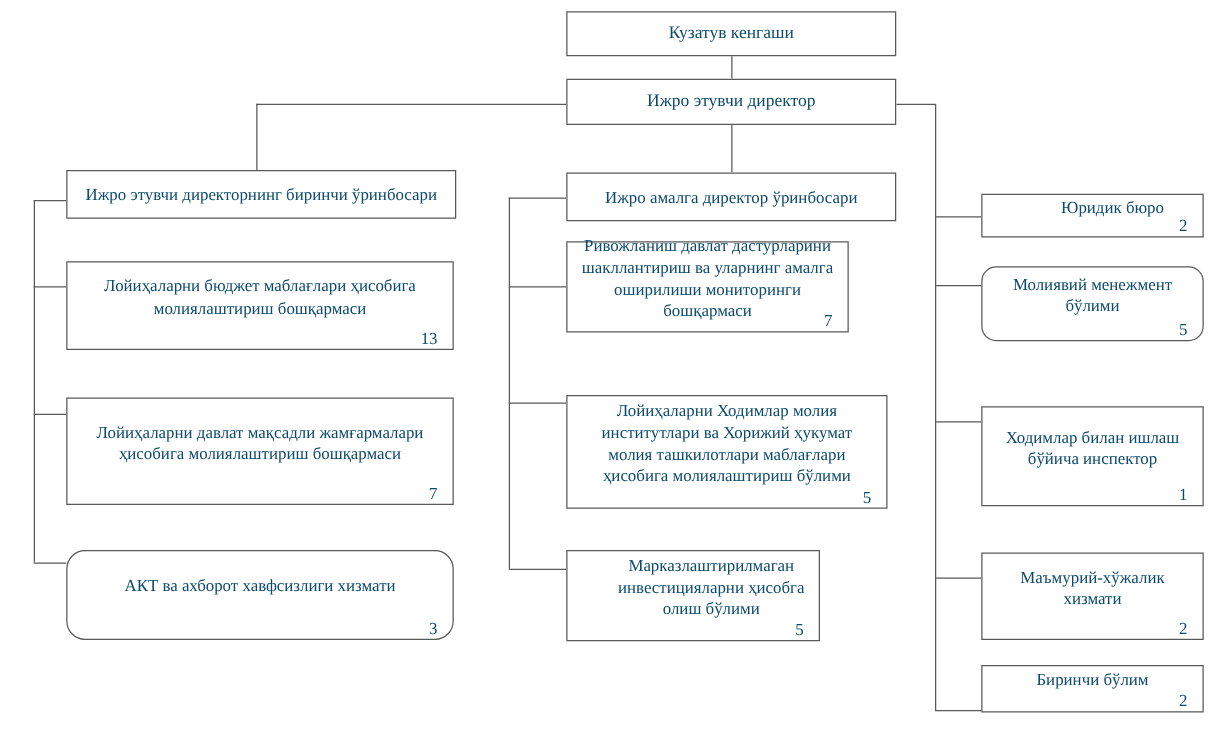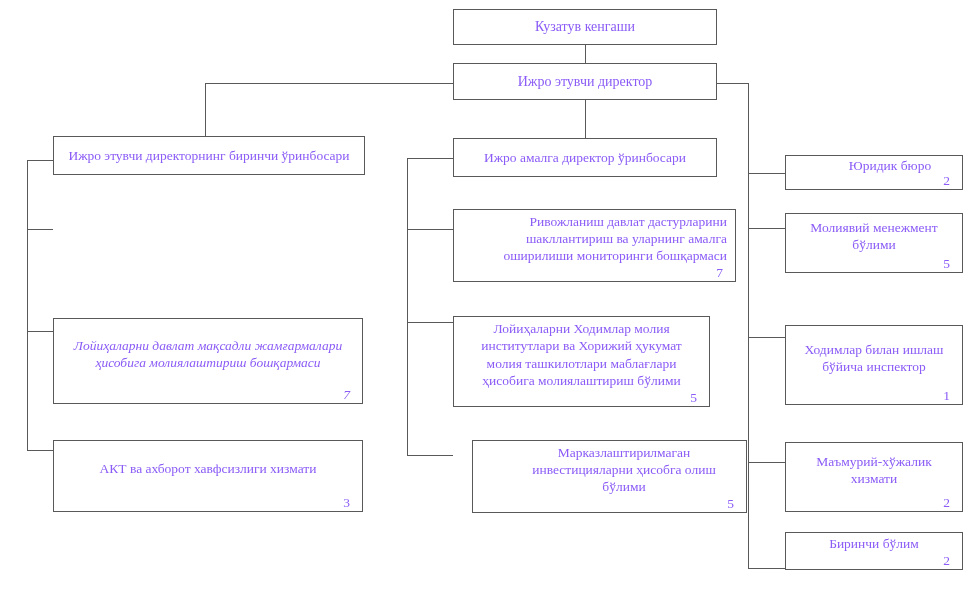--- a/index.html
+++ b/index.html
@@ -1,21 +1,21 @@
 <!DOCTYPE html>
 <html><head>
 <meta charset="utf-8">
 <style>
   html,body{margin:0;padding:0;background:#ffffff;}
   #canvas{
     position:relative;
     width:969px;height:603px;
     background:#ffffff;
     font-family:"Liberation Serif","DejaVu Serif",serif;
-    color:#8b5cf6;
+    color:#0c4a6e;
     overflow:hidden;
   }
   .box{
     position:absolute;
     box-sizing:border-box;
     border:1px solid #595959;
     background:#ffffff;
     display:flex;
     flex-direction:column;
     align-items:center;
@@ -74,47 +74,51 @@
     <span>Ижро этувчи директорнинг биринчи ўринбосари</span>
   </div>
 
   <div class="box top" style="left:453px;top:63px;width:264px;height:37px;">
     <span>Ижро этувчи директор</span>
   </div>
   <div class="box" style="left:453px;top:138px;width:264px;height:39px;">
     <span>Ижро амалга директор ўринбосари</span>
   </div>
 
-  <div class="box has-count" style="left:53px;top:318px;width:310px;height:86px;font-style:italic;">
+  <div class="box has-count" style="left:53px;top:209px;width:310px;height:71px;">
+    <span>Лойиҳаларни бюджет маблағлари ҳисобига молиялаштириш бошқармаси</span>
+    <span class="cnt">13</span>
+  </div>
+  <div class="box has-count" style="left:53px;top:318px;width:310px;height:86px;">
     <span>Лойиҳаларни давлат мақсадли жамғармалари ҳисобига молиялаштириш бошқармаси</span>
     <span class="cnt">7</span>
   </div>
-  <div class="box has-count" style="left:53px;top:440px;width:310px;height:72px;">
+  <div class="box has-count" style="left:53px;top:440px;width:310px;height:72px;border-radius:15px;">
     <span>АКТ ва ахборот хавфсизлиги хизмати</span>
     <span class="cnt">3</span>
   </div>
 
-  <div class="box has-count" style="left:453px;top:209px;width:283px;height:73px;text-align:right;">
+  <div class="box has-count" style="left:453px;top:193px;width:226px;height:73px;">
     <span>Ривожланиш давлат дастурларини шакллантириш ва уларнинг амалга оширилиши мониторинги бошқармаси</span>
     <span class="cnt">7</span>
   </div>
   <div class="box has-count" style="left:453px;top:316px;width:257px;height:91px;">
     <span>Лойиҳаларни Ходимлар молия институтлари ва Хорижий ҳукумат молия ташкилотлари маблағлари ҳисобига молиялаштириш бўлими</span>
     <span class="cnt">5</span>
   </div>
-  <div class="box has-count" style="left:472px;top:440px;width:275px;height:73px;padding-left:37px;">
+  <div class="box has-count" style="left:453px;top:440px;width:203px;height:73px;padding-left:37px;">
     <span>Марказлаштирилмаган инвестицияларни ҳисобга олиш бўлими</span>
     <span class="cnt">5</span>
   </div>
 
   <div class="box has-count" style="left:785px;top:155px;width:178px;height:35px;padding-left:40px;">
     <span>Юридик бюро</span>
     <span class="cnt">2</span>
   </div>
-  <div class="box has-count" style="left:785px;top:213px;width:178px;height:60px;">
+  <div class="box has-count" style="left:785px;top:213px;width:178px;height:60px;border-radius:12px;">
     <span>Молиявий менежмент бўлими</span>
     <span class="cnt">5</span>
   </div>
   <div class="box has-count" style="left:785px;top:325px;width:178px;height:80px;">
     <span>Ходимлар билан ишлаш бўйича инспектор</span>
     <span class="cnt">1</span>
   </div>
   <div class="box has-count" style="left:785px;top:442px;width:178px;height:70px;">
     <span>Маъмурий-хўжалик хизмати</span>
     <span class="cnt">2</span>

